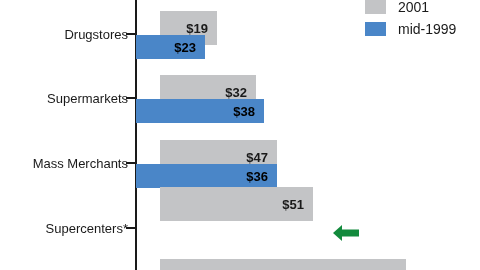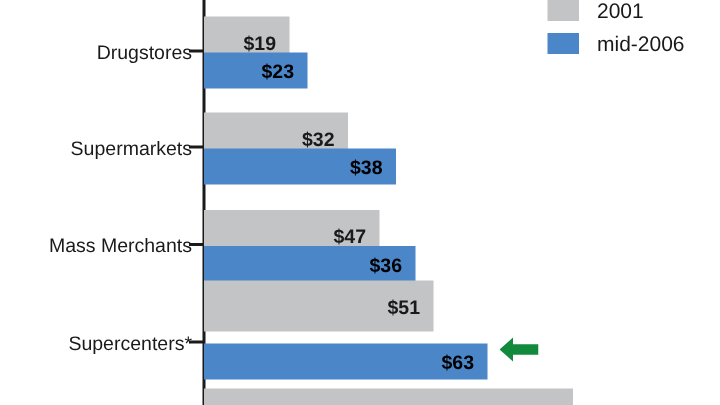--- a/index.html
+++ b/index.html
@@ -82,20 +82,21 @@
     position: absolute;
     left: 136px;
     display: flex;
     align-items: center;
     justify-content: flex-end;
     box-sizing: border-box;
   }
   .bar.gray {
     background: #c3c4c6;
     height: 34px;
+    margin-left: 24px;
   }
   .bar.blue {
     background: #4a86c8;
     height: 24px;
   }
   .bar-value {
     font-size: 13px;
     font-weight: bold;
     line-height: 1;
     padding-right: 9px;
@@ -118,21 +119,21 @@
 
 <div id="chart-root">
 
   <div class="legend">
     <div class="legend-item">
       <span class="legend-swatch" style="background:#c3c4c6"></span>
       <span class="legend-label">2001</span>
     </div>
     <div class="legend-item">
       <span class="legend-swatch" style="background:#4a86c8"></span>
-      <span class="legend-label">mid-2006</span>
+      <span class="legend-label">mid-1999</span>
     </div>
   </div>
 
   <div class="axis-line"></div>
   <div class="axis-tick" style="top:33px"></div>
   <div class="axis-tick" style="top:97px"></div>
   <div class="axis-tick" style="top:162px"></div>
   <div class="axis-tick" style="top:227px"></div>
 
   <div class="cat-label" style="top:28px">Drugstores</div>
@@ -157,23 +158,20 @@
   <div class="bar gray" style="top:140px; width:117px">
     <span class="bar-value">$47</span>
   </div>
   <div class="bar blue" style="top:164px; width:141px">
     <span class="bar-value">$36</span>
   </div>
 
   <div class="bar gray" style="top:187px; width:153px">
     <span class="bar-value">$51</span>
   </div>
-  <div class="bar blue" style="top:229px; width:189px">
-    <span class="bar-value">$63</span>
-  </div>
 
   <div class="bar gray" style="top:259px; width:246px">
     <span class="bar-value">$82</span>
   </div>
 
   <svg class="arrow-annotation" viewBox="0 0 26 18">
     <polygon points="0,9 9,1 9,5.5 26,5.5 26,12.5 9,12.5 9,17" fill="#128a3c"></polygon>
   </svg>
 
 </div>

